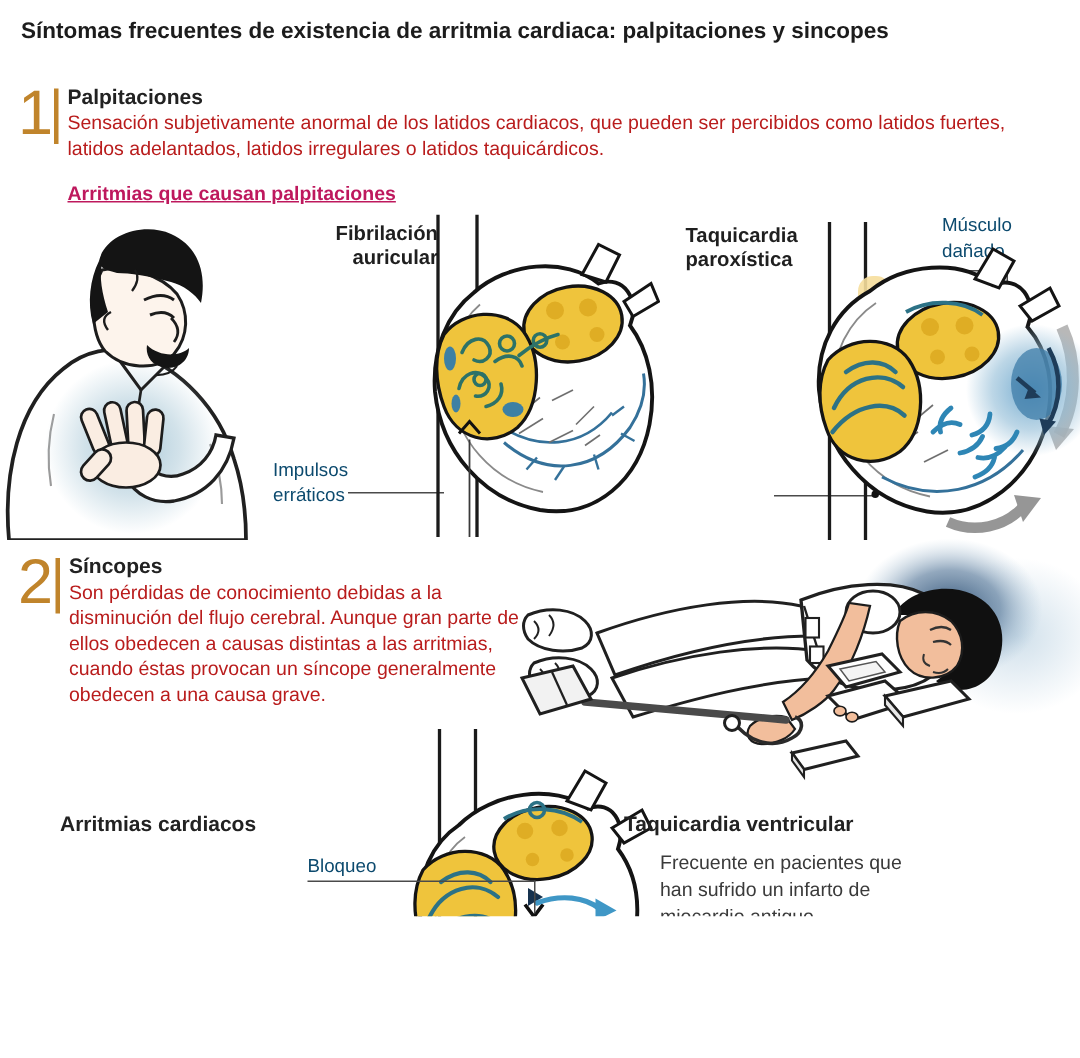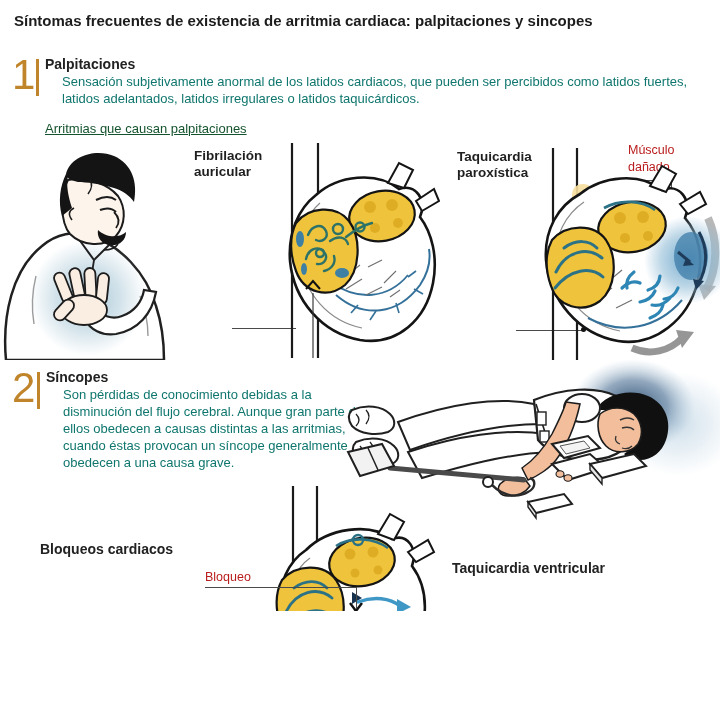--- a/index.html
+++ b/index.html
@@ -3,25 +3,25 @@
 <meta charset="utf-8">
 <style>
   html,body{margin:0;padding:0;background:#fff;}
   #canvas{position:relative;width:720px;height:611px;background:#fff;overflow:hidden;
           font-family:"Liberation Sans",sans-serif;color:#1f1f1f;}
   .abs{position:absolute;}
   .title{font-size:15px;font-weight:bold;color:#1c1c1c;}
   .secnum{font-size:42px;line-height:0.85;font-weight:400;color:#C0842B;}
   .secbar{width:3px;background:#C0842B;}
   .sechead{font-size:14px;font-weight:bold;color:#222;}
-  .body{font-size:13px;line-height:1.3;color:#0f766e;margin-left:17px;}
-  .subhead{font-size:13px;font-weight:normal;text-decoration:underline;color:#14532d;}
+  .body{font-size:13px;line-height:1.3;color:#b91c1c;}
+  .subhead{font-size:13px;font-weight:bold;text-decoration:underline;color:#be185d;}
   .cardhead{font-size:13.5px;font-weight:bold;line-height:1.22;color:#1f1f1f;}
   .cardbody{font-size:13px;line-height:1.38;color:#3a3a3a;}
-  .lbl{font-size:12.5px;line-height:1.32;color:#b91c1c;}
+  .lbl{font-size:12.5px;line-height:1.32;color:#0c4a6e;}
   .hline{border-top:1.3px solid #4a4a4a;height:0;}
   .vline{border-left:1.3px solid #4a4a4a;width:0;}
   .arrow-up{width:0;height:0;border-left:4px solid transparent;border-right:4px solid transparent;
             border-bottom:7px solid #111;}
   .dot{width:5px;height:5px;border-radius:50%;background:#111;}
   svg{display:block;}
 </style>
 </head>
 <body>
 
@@ -71,21 +71,22 @@
         <rect x="58" y="126" width="11" height="32" rx="5.5" transform="rotate(-22 63 142)"></rect>
         <rect x="72" y="122" width="11" height="36" rx="5.5" transform="rotate(-12 77 140)"></rect>
         <rect x="85" y="122" width="11" height="36" rx="5.5" transform="rotate(-3 90 140)"></rect>
         <rect x="97" y="127" width="11" height="31" rx="5.5" transform="rotate(6 102 142)"></rect>
         <ellipse cx="84" cy="164" rx="23" ry="15"></ellipse>
         <rect x="58" y="152" width="12" height="24" rx="6" transform="rotate(42 64 164)"></rect>
       </g>
     </svg>
   </div>
 
-  <div class="abs cardhead" style="left:194px;top:148px;width:110px;">Fibrilación auricular</div>
+  <div class="abs cardhead" style="left:182px;top:148px;width:110px;text-align:right;">Fibrilación auricular</div>
+  <div class="abs lbl" style="left:182px;top:305px;width:80px;">Impulsos erráticos</div>
   <div class="abs hline" style="left:232px;top:328px;width:64px;"></div>
 
   <div class="abs" style="left:280px;top:143px;width:160px;height:215px;">
     <svg width="160" height="215" viewBox="0 0 160 215">
       <path d="M12,0 V215" stroke="#1a1a1a" stroke-width="2.2"></path>
       <path d="M38,0 V215" stroke="#1a1a1a" stroke-width="2.2"></path>
       <path d="M36,52 C18,66 8,90 10,118 C14,158 42,190 80,197 C118,203 146,176 153,140 C158,114 152,90 140,74 C147,57 136,40 119,46 C97,28 58,32 36,52 Z" fill="#fff" stroke="#141414" stroke-width="2.6"></path>
       <path d="M108,40 L119,20 L133,27 L124,45 Z" fill="#fff" stroke="#141414" stroke-width="2"></path>
       <path d="M136,58 L154,46 L159,58 L142,68 Z" fill="#fff" stroke="#141414" stroke-width="2"></path>
       <path d="M40,60 C26,72 18,92 20,116 C24,150 48,178 82,185" stroke="#8a8a8a" stroke-width="1.2" fill="none"></path>
@@ -276,21 +277,21 @@
 
       <path d="M52,116 L186,128" stroke="#4a4a4a" stroke-width="5" stroke-linecap="round"></path>
       <polygon points="10,100 44,92 56,114 22,124" fill="#F2F2F2" stroke="#202020" stroke-width="2"></polygon>
       <path d="M30,96 L40,118" stroke="#202020" stroke-width="1.5"></path>
 
       <path d="M150,128 C160,142 176,148 190,140 C198,136 198,128 192,126" stroke="#2a2a2a" stroke-width="2.4" fill="none"></path>
       <circle cx="150" cy="130" r="5" fill="#fff" stroke="#202020" stroke-width="2"></circle>
     </svg>
   </div>
 
-  <div class="abs sechead" style="left:40px;top:541px;">Bloqueos cardiacos</div>
+  <div class="abs sechead" style="left:40px;top:541px;">Arritmias cardiacos</div>
   <div class="abs lbl" style="left:205px;top:569px;">Bloqueo</div>
   <div class="abs hline" style="left:205px;top:587px;width:152px;z-index:5;"></div>
   <div class="abs vline" style="left:356px;top:587px;height:22px;z-index:5;"></div>
   <div class="abs hline" style="left:200px;top:676px;width:197px;z-index:5;"></div>
   <div class="abs vline" style="left:396px;top:638px;height:38px;z-index:5;"></div>
   <div class="abs arrow-up" style="left:393px;top:631px;z-index:5;"></div>
 
   <div class="abs" style="left:260px;top:486px;width:195px;height:219px;">
     <svg width="195" height="219" viewBox="0 0 195 219">
       <path d="M33,0 V219" stroke="#1a1a1a" stroke-width="2.2"></path>
@@ -338,15 +339,16 @@
         <path d="M98,116 C114,110 130,112 140,120"></path>
         <path d="M96,132 C114,128 134,132 146,140"></path>
         <path d="M100,148 C118,146 136,152 146,160"></path>
       </g>
       <polygon points="137,113 151,121 137,128" fill="#3F97C6"></polygon>
       <polygon points="143,133 157,141 143,148" fill="#3F97C6"></polygon>
       <polygon points="143,153 157,161 143,168" fill="#3F97C6"></polygon>
     </svg>
   </div>
 
-  <div class="abs sechead" style="left:452px;top:541px;margin-top:19px;">Taquicardia ventricular</div>
+  <div class="abs sechead" style="left:416px;top:541px;">Taquicardia ventricular</div>
+  <div class="abs cardbody" style="left:440px;top:566px;width:175px;">Frecuente en pacientes que han sufrido un infarto de miocardio antiguo.</div>
 
 </div>
 
 </body></html>

